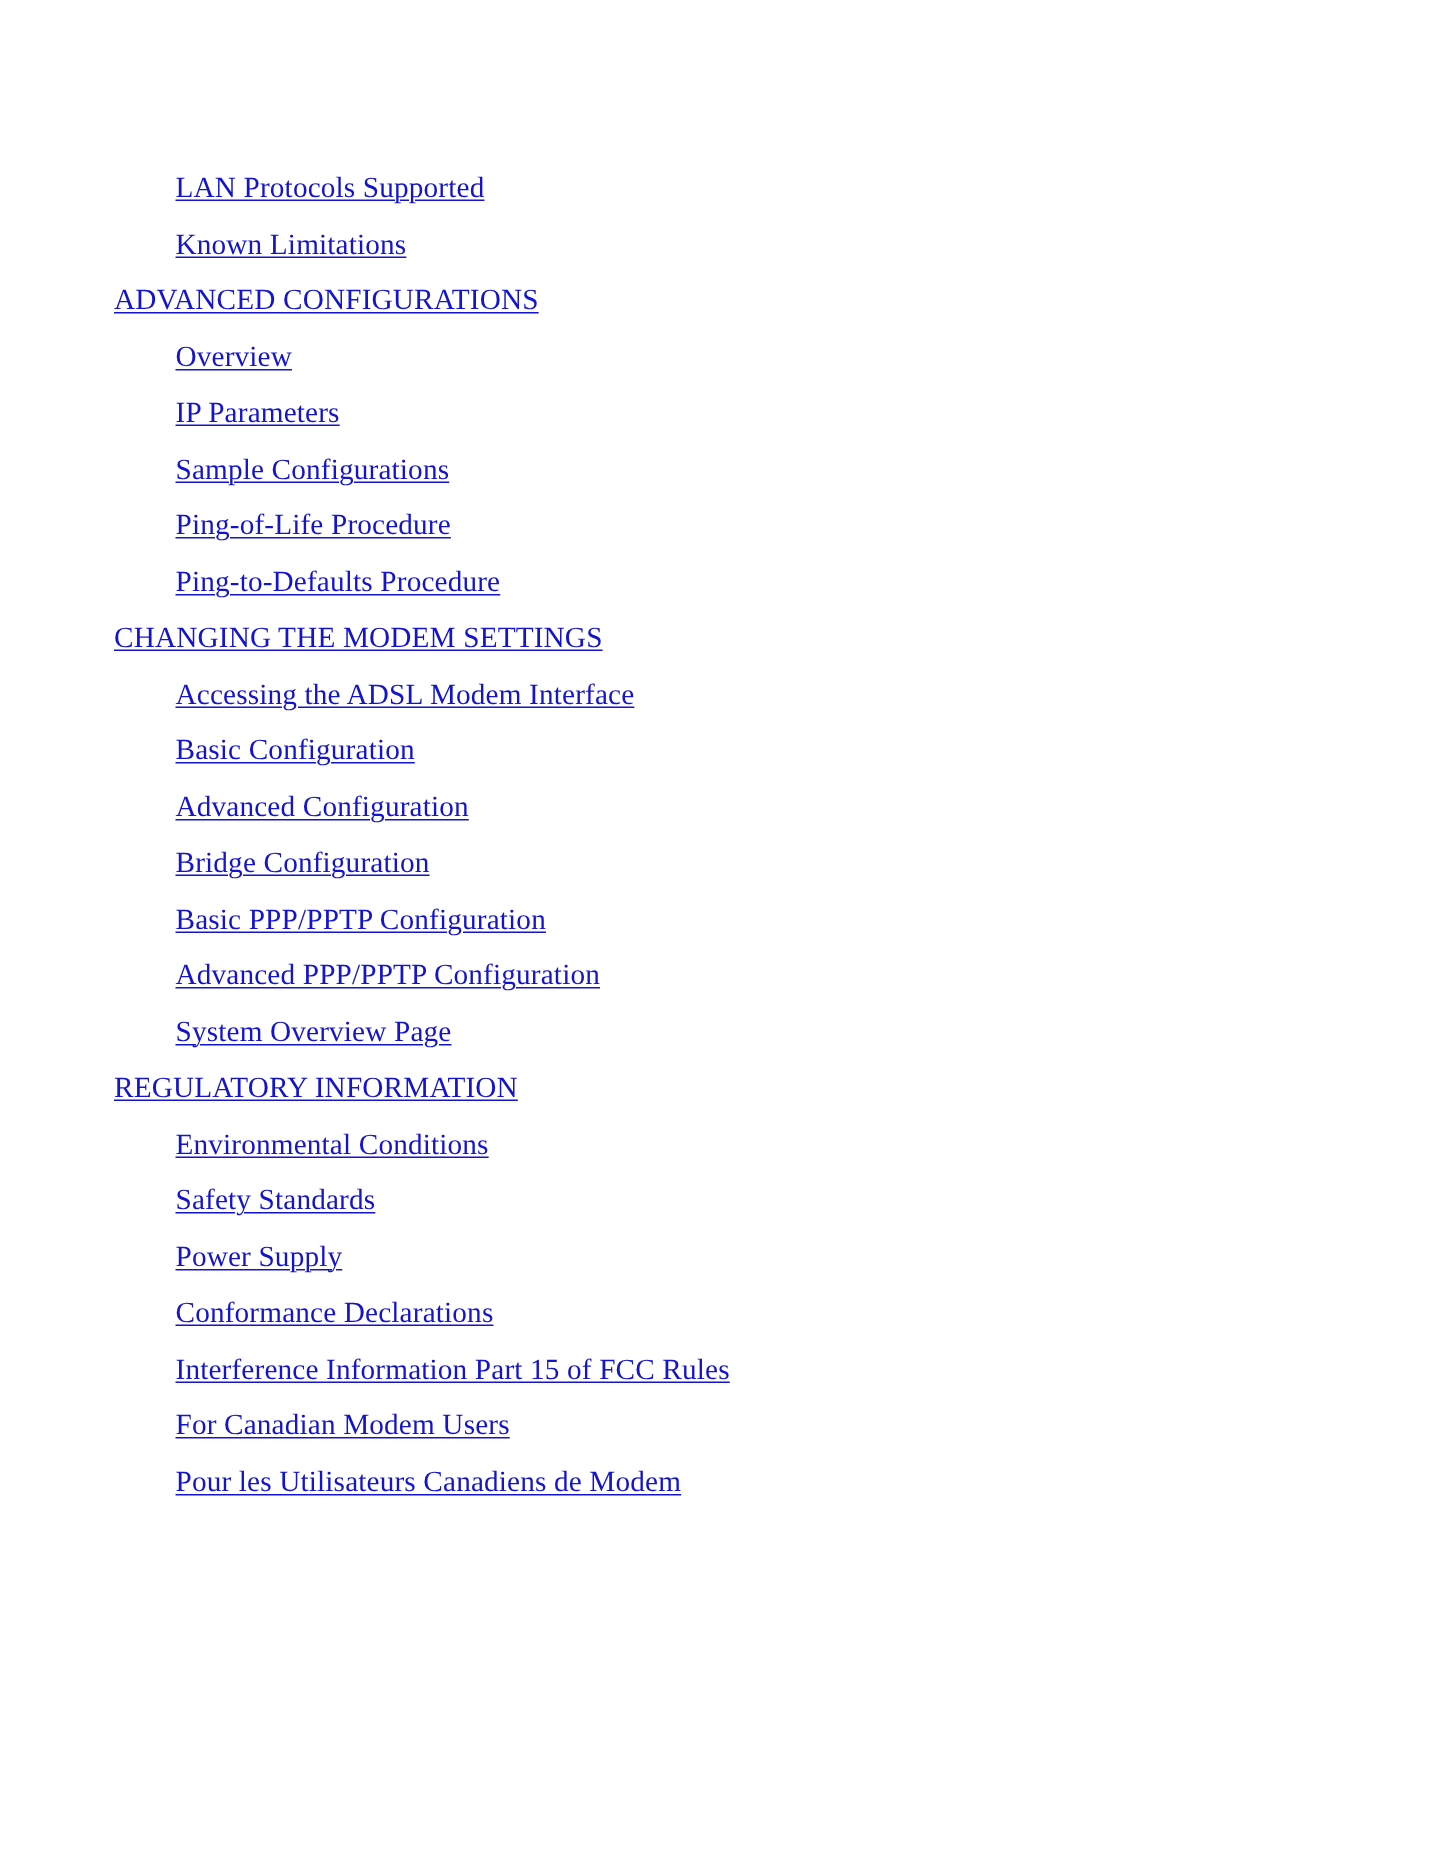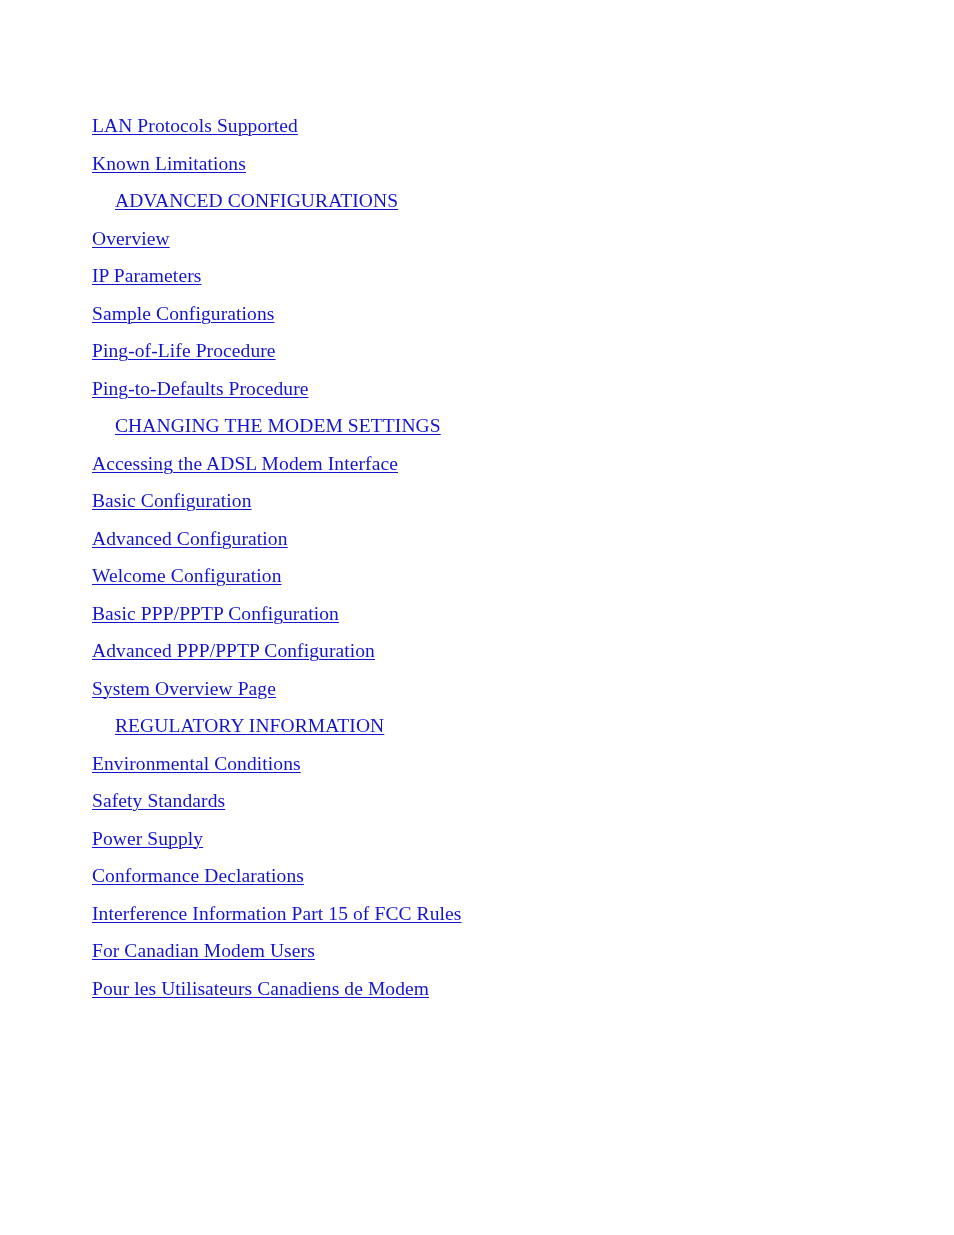--- a/index.html
+++ b/index.html
@@ -36,24 +36,23 @@
     color: #1414cc;
     text-decoration: underline;
     text-decoration-thickness: 1px;
     text-underline-offset: 2px;
     font-size: 19.5px;
     letter-spacing: 0.1px;
     cursor: pointer;
   }
   .toc-entry.level-1 {
     padding-left: 76px;
-    margin-left: 39px;
   }
   .toc-entry.level-2 {
-    padding-left: 92px;
+    padding-left: 117px;
     font-family: Liberation Serif, serif;
   }
   .toc-entry.level-1 .toc-link {
     font-size: 19.5px;
   }
 </style>
 </head>
 <body>
 
 <div class="page">
@@ -63,21 +62,21 @@
       <div class="toc-entry level-1"><a class="toc-link" href="#">ADVANCED CONFIGURATIONS</a></div>
       <div class="toc-entry level-2"><a class="toc-link" href="#">Overview</a></div>
       <div class="toc-entry level-2"><a class="toc-link" href="#">IP Parameters</a></div>
       <div class="toc-entry level-2"><a class="toc-link" href="#">Sample Configurations</a></div>
       <div class="toc-entry level-2"><a class="toc-link" href="#">Ping-of-Life Procedure</a></div>
       <div class="toc-entry level-2"><a class="toc-link" href="#">Ping-to-Defaults Procedure</a></div>
       <div class="toc-entry level-1"><a class="toc-link" href="#">CHANGING THE MODEM SETTINGS</a></div>
       <div class="toc-entry level-2"><a class="toc-link" href="#">Accessing the ADSL Modem Interface</a></div>
       <div class="toc-entry level-2"><a class="toc-link" href="#">Basic Configuration</a></div>
       <div class="toc-entry level-2"><a class="toc-link" href="#">Advanced Configuration</a></div>
-      <div class="toc-entry level-2"><a class="toc-link" href="#">Welcome Configuration</a></div>
+      <div class="toc-entry level-2"><a class="toc-link" href="#">Bridge Configuration</a></div>
       <div class="toc-entry level-2"><a class="toc-link" href="#">Basic PPP/PPTP Configuration</a></div>
       <div class="toc-entry level-2"><a class="toc-link" href="#">Advanced PPP/PPTP Configuration</a></div>
       <div class="toc-entry level-2"><a class="toc-link" href="#">System Overview Page</a></div>
       <div class="toc-entry level-1"><a class="toc-link" href="#">REGULATORY INFORMATION</a></div>
       <div class="toc-entry level-2"><a class="toc-link" href="#">Environmental Conditions</a></div>
       <div class="toc-entry level-2"><a class="toc-link" href="#">Safety Standards</a></div>
       <div class="toc-entry level-2"><a class="toc-link" href="#">Power Supply</a></div>
       <div class="toc-entry level-2"><a class="toc-link" href="#">Conformance Declarations</a></div>
       <div class="toc-entry level-2"><a class="toc-link" href="#">Interference Information Part 15 of FCC Rules</a></div>
       <div class="toc-entry level-2"><a class="toc-link" href="#">For Canadian Modem Users</a></div>

